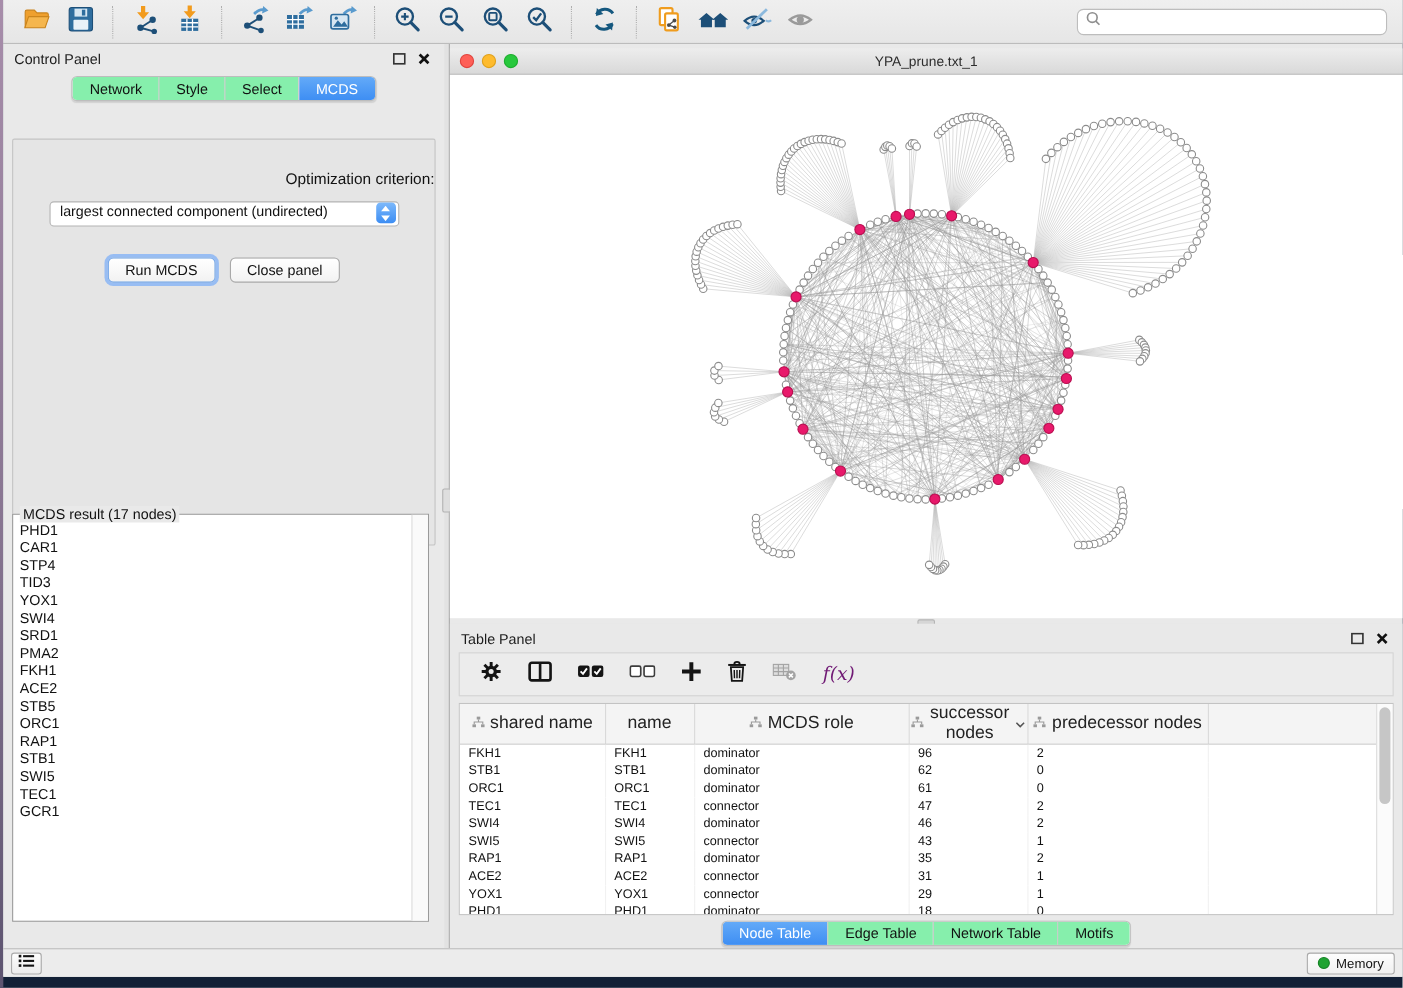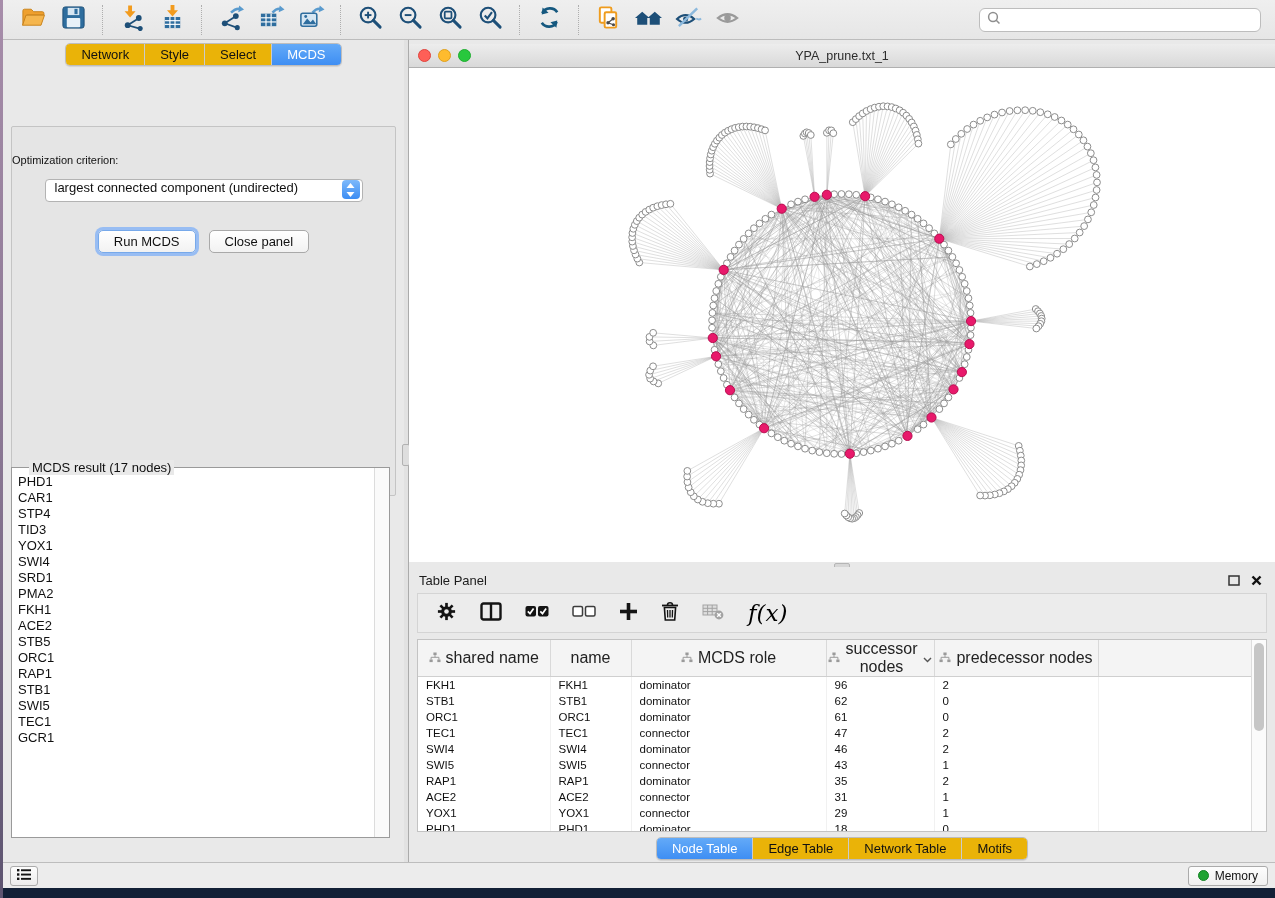--- a/index.html
+++ b/index.html
@@ -22,39 +22,39 @@
   .main { position:absolute; left:0; right:0; top:40px; bottom:26px; }
 
   
   .control-panel { position:absolute; left:0; top:0; width:401px; bottom:0; background:#e9e9e9; }
   .panel-header { height:26px; display:flex; align-items:center; padding:0 10px; font-size:13px; color:#1c1c1c; }
   .panel-header .sp { flex:1; }
   .win-ic { display:flex; align-items:center; justify-content:center; width:18px; height:18px; margin-left:4px; }
   .cp-tabs { position:relative; z-index:2; display:flex; justify-content:center; margin-top:3px; }
   .seg { display:inline-flex; background:#fff; border:1px solid #bdbdbd; border-radius:5px; overflow:hidden;
     box-shadow:0 1px 1px rgba(0,0,0,.10); }
-  .seg button { appearance:none; border:none; background:#eab308; font-family:"Liberation Sans",sans-serif;
+  .seg button { appearance:none; border:none; background:#86efac; font-family:"Liberation Sans",sans-serif;
     font-size:13px; color:#111; padding:3px 15px; border-left:1px solid #cbcbcb; cursor:default; }
   .seg button:first-child { border-left:none; }
   .seg button.active { background:linear-gradient(#63aaf8,#3e8ef3); color:#fff; }
   .cp-box { position:absolute; left:8px; right:8px; top:86px; height:370px; border:1px solid #c4c4c4;
     background:#e5e5e5; border-radius:2px; }
-  .opt-label { text-align:left; margin-top:27px; font-size:11px; color:#111; }
+  .opt-label { text-align:right; margin-top:27px; font-size:14px; color:#111; }
   .dropdown { margin:13px auto 0; width:318px; height:23px; background:#fff; border:1px solid #b3b3b3;
     border-radius:4px; display:flex; align-items:flex-start; padding-left:9px; font-size:13px; color:#111; }
   .dd-stepper { margin-left:auto; margin-right:2px; width:18px; height:19px; border-radius:4px;
     background:linear-gradient(#7db9fb,#3c8df3); display:flex; flex-direction:column; align-items:center; justify-content:center; gap:2px; }
   .btn-row { display:flex; justify-content:center; gap:13px; margin-top:28px; }
   .pbtn { appearance:none; font-family:"Liberation Sans",sans-serif; font-size:13px; color:#111;
     background:linear-gradient(#ffffff,#f2f2f2); border:1px solid #a9a9a9; border-radius:5px; padding:3px 15px; cursor:default; }
   .pbtn.focused { box-shadow:0 0 0 3px rgba(110,168,250,.65); border-color:#77a9ea; }
 
   .result-box { position:absolute; left:8px; right:14px; top:427px; bottom:24px; border:1px solid #9a9a9a;
     background:#fff; }
-  .result-legend { position:absolute; top:-8px; left:6px; background:#e9e9e9; padding:0 3px; font-size:13px; color:#111;margin-left:11px; }
+  .result-legend { position:absolute; top:-8px; left:6px; background:#e9e9e9; padding:0 3px; font-size:13px; color:#111; }
   .result-list { position:absolute; left:1px; top:6px; bottom:1px; right:16px; overflow:hidden;
     font-size:13px; line-height:16px; color:#111; padding-left:5px; }
   .result-scroll { position:absolute; right:0; top:0; bottom:0; width:15px; background:#fafafa; border-left:1px solid #dcdcdc; }
 
   
   .v-splitter { position:absolute; left:401px; top:0; width:5px; bottom:0; background:#e2e2e2; border-right:1px solid #ababab; }
   .v-handle { position:absolute; left:-2px; top:404px; width:8px; height:22px; background:#dedede; border:1px solid #b2b2b2; border-radius:2px; }
 
   
   .right { position:absolute; left:406px; right:0; top:0; bottom:0; }
@@ -70,21 +70,21 @@
   .net-canvas { position:absolute; left:0; right:0; top:24px; bottom:0; background:#fff; }
   .net-canvas svg { width:100%; height:100%; display:block; }
   .h-handle { position:absolute; left:50%; margin-left:-8px; top:523px; width:16px; height:6px;
     background:#d6d6d6; border:1px solid #b5b5b5; border-radius:2px; }
 
   
   .table-panel { position:absolute; left:0; right:0; top:527px; bottom:0; background:#e9e9e9; }
   .tp-toolbar { position:absolute; left:8px; right:8px; top:26px; height:40px; background:#ececec;
     border:1px solid #d4d4d4; display:flex; align-items:center; gap:23px; padding-left:18px; }
   .tp-ic { display:flex; align-items:center; justify-content:center; }
-  .fx { font-family:"DejaVu Serif",serif; font-style:italic; font-size:23px; color:#000000; }
+  .fx { font-family:"DejaVu Serif",serif; font-style:italic; font-size:17px; color:#701a75; }
   .tp-tablebox { position:absolute; left:8px; right:8px; top:72px; bottom:30px; background:#fff; border:1px solid #c3c3c3; overflow:hidden; }
   table.nodetable { border-collapse:collapse; width:calc(100% - 15px); table-layout:fixed; }
   table.nodetable th { height:19px; background:#f4f4f4; border-right:1px solid #d9d9d9; border-bottom:1px solid #cfcfcf;
     font-weight:normal; font-size:16px; color:#222; padding:0; }
   table.nodetable th .hcell { display:flex; align-items:center; justify-content:center; gap:5px; padding:0 4px; }
   table.nodetable td { height:16px; font-size:11.5px; color:#111; padding:0 8px; border-right:1px solid #f1f1f1; white-space:nowrap; }
   table.nodetable td.num { text-align:left; padding-right:18px; }
   table.nodetable td:last-child, table.nodetable th:last-child { border-right:none; }
   .tp-scroll { position:absolute; right:0; top:0; bottom:0; width:15px; background:#fbfbfb; border-left:1px solid #ddd; }
   .tp-thumb { position:absolute; top:3px; left:2px; width:10px; height:88px; background:#c6c6c6; border-radius:5px; }
@@ -274,20 +274,35 @@
             <circle cx="7" cy="7" r="4.4" stroke="#8f8f8f" stroke-width="1.5" fill="none"></circle>
             <line x1="10.2" y1="10.2" x2="13.5" y2="13.5" stroke="#8f8f8f" stroke-width="1.5"></line>
           </svg></span>
       <input placeholder="" style="">
     </div>
   </div>
 
   <div class="main">
 
     <div class="control-panel">
+      <div class="panel-header">
+        <span>Control Panel</span>
+        <span class="sp"></span>
+        <span class="win-ic">
+            <svg width="12" height="11" viewBox="0 0 12 11">
+              <rect x="1" y="1" width="10" height="9" fill="none" stroke="#333" stroke-width="1.5"></rect>
+            </svg>
+          </span>
+        <span class="win-ic">
+            <svg width="11" height="11" viewBox="0 0 11 11">
+              <line x1="1.5" y1="1.5" x2="9.5" y2="9.5" stroke="#111" stroke-width="2.4"></line>
+              <line x1="9.5" y1="1.5" x2="1.5" y2="9.5" stroke="#111" stroke-width="2.4"></line>
+            </svg>
+          </span>
+      </div>
       <div class="cp-tabs">
           <span class="seg" id="cp-tabs">
             <button class="">Network</button>
             <button class="">Style</button>
             <button class="">Select</button>
             <button class="active">MCDS</button>
           </span>
         </div>
       <div class="cp-box">
         <div class="opt-label">Optimization criterion:</div>

